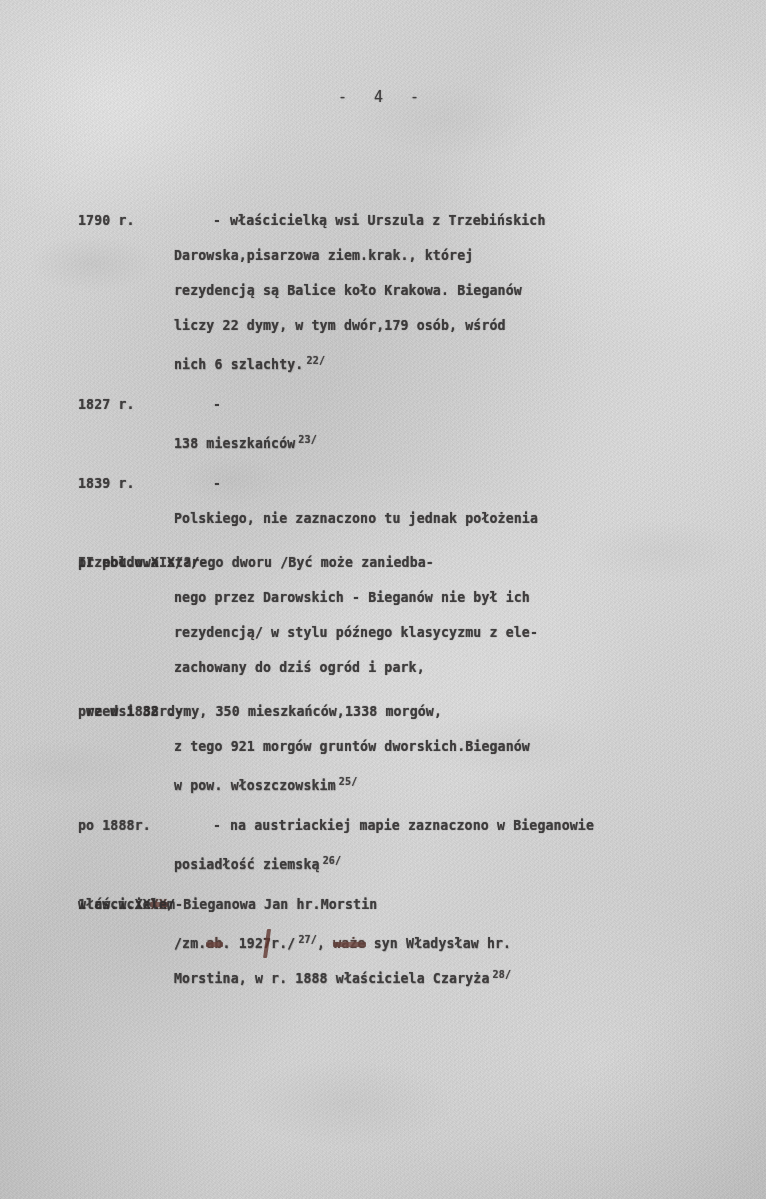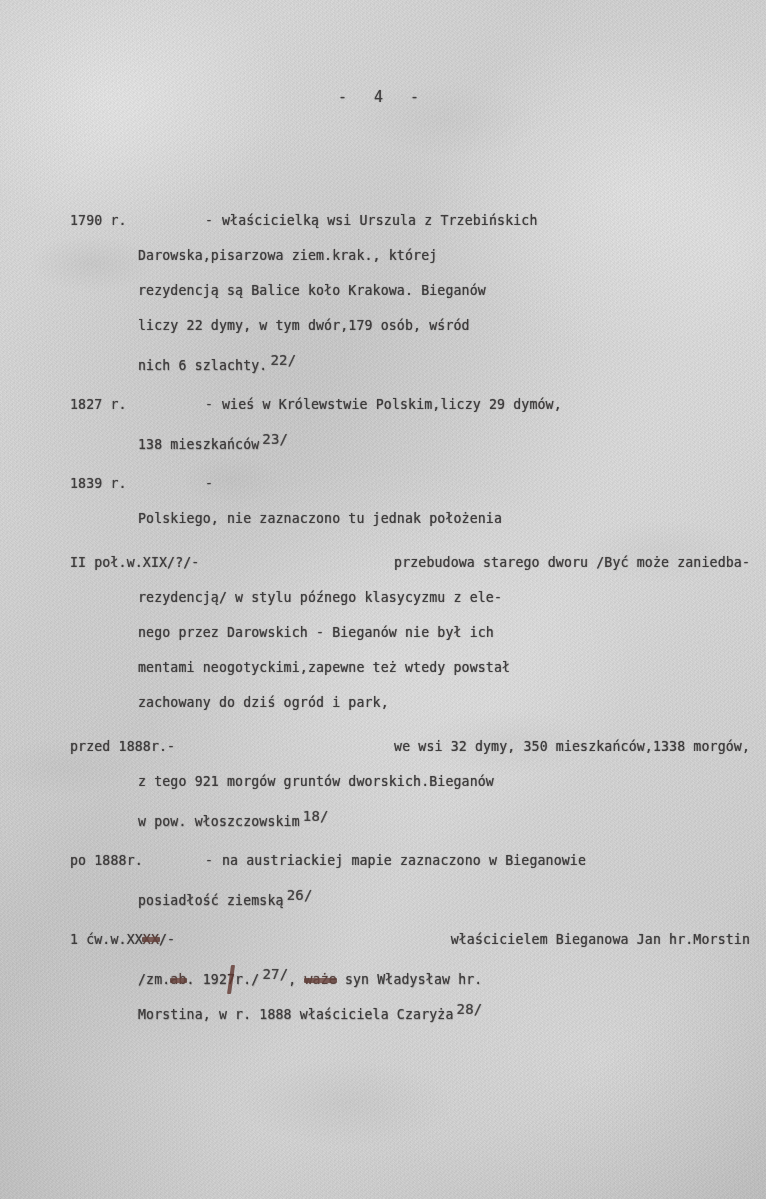--- a/index.html
+++ b/index.html
@@ -81,22 +81,23 @@
     font-size: 15px;
     letter-spacing: 9px;
     color: #2e2c2c;
     text-shadow: 0 0 1.1px rgba(40,38,38,0.75);
     opacity: 0.88;
   }
 
   .entries {
     position: absolute;
     top: 203px;
-    left: 70px;
+    left: 78px;
     width: 680px;
+    font-weight: bold;
   }
 
   .entry {
     position: relative;
     margin-bottom: 9px;
   }
 
   .line {
     display: flex;
     align-items: flex-start;
@@ -132,30 +133,29 @@
     flex: 1 1 auto;
     font-size: 13.2px;
     letter-spacing: 0.15px;
     color: #2f2d2d;
     text-shadow: 0 0 1.0px rgba(45,43,43,0.70), 0.4px 0.2px 0.9px rgba(70,68,68,0.32);
     opacity: 0.90;
   }
 
   
   .line.cont .text {
-    margin-left: 68px;
+    margin-left: 96px;
   }
   
   .line.run .text {
     margin-left: 0;
-    text-align: right;
   }
 
   sup.note {
-    font-size: 14px;
+    font-size: 10px;
     vertical-align: super;
     letter-spacing: 0.2px;
     padding-left: 3px;
     opacity: 0.95;
   }
 
   
   .strike {
     position: relative;
     display: inline-block;
@@ -221,21 +221,20 @@
         </div>
         <div class="line cont">
           <span class="text"><span>nich 6 szlachty.</span><sup class="note">22/</sup></span>
         </div>
       </div>
 
       <div class="entry">
         <div class="line">
           <span class="label">1827 r.</span>
           <span class="dash">-</span>
-          <span class="text">wieś w Królewstwie Polskim,liczy 29 dymów,</span>
         </div>
         <div class="line cont">
           <span class="text"><span>138 mieszkańców</span><sup class="note">23/</sup></span>
         </div>
       </div>
 
       <div class="entry">
         <div class="line">
           <span class="label">1839 r.</span>
           <span class="dash">-</span>
@@ -244,43 +243,40 @@
           <span class="text">Polskiego, nie zaznaczono tu jednak położenia</span>
         </div>
       </div>
 
       <div class="entry">
         <div class="line run">
           <span class="label wide">II poł.w.XIX/?/-</span>
           <span class="text">przebudowa starego dworu /Być może zaniedba-</span>
         </div>
         <div class="line cont">
+          <span class="text">nego przez Darowskich - Bieganów nie był ich</span>
+        </div>
+        <div class="line cont">
           <span class="text">rezydencją/ w stylu późnego klasycyzmu z ele-</span>
-        </div>
-        <div class="line cont">
-          <span class="text">nego przez Darowskich - Bieganów nie był ich</span>
-        </div>
-        <div class="line cont">
-          <span class="text">mentami neogotyckimi,zapewne też wtedy powstał</span>
         </div>
         <div class="line cont">
           <span class="text">zachowany do dziś ogród i park,</span>
         </div>
       </div>
 
       <div class="entry">
         <div class="line run">
           <span class="label wide">przed 1888r.-</span>
           <span class="text"> <span>we wsi 32 dymy, 350 mieszkańców,1338 morgów,</span></span>
         </div>
         <div class="line cont">
           <span class="text">z tego 921 morgów gruntów dworskich.Bieganów</span>
         </div>
         <div class="line cont">
-          <span class="text"><span>w pow. włoszczowskim</span><sup class="note">18/</sup></span>
+          <span class="text"><span>w pow. włoszczowskim</span><sup class="note">25/</sup></span>
         </div>
       </div>
 
       <div class="entry">
         <div class="line">
           <span class="label">po 1888r.</span>
           <span class="dash">-</span>
           <span class="text">na austriackiej mapie zaznaczono w Bieganowie</span>
         </div>
         <div class="line cont">

